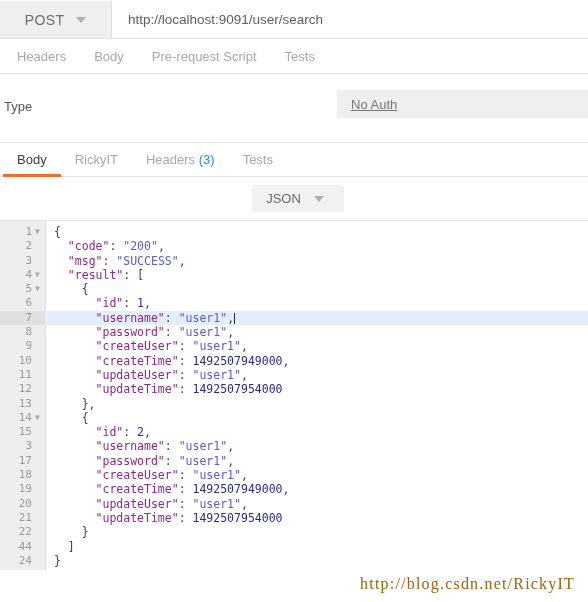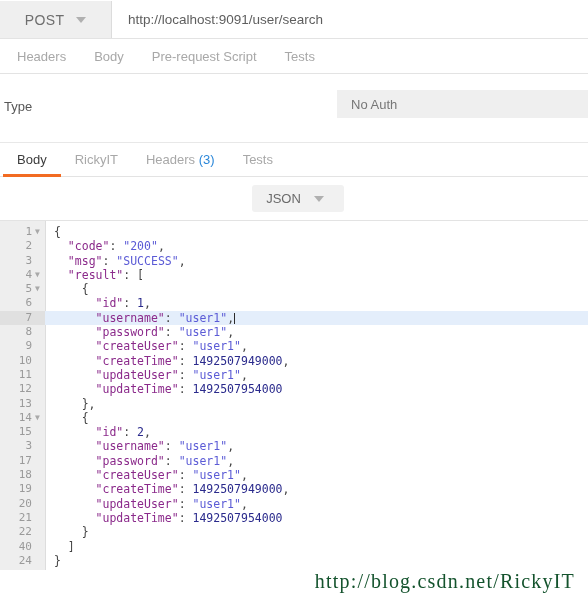--- a/index.html
+++ b/index.html
@@ -113,20 +113,21 @@
     top: 16px;
     height: 28px;
     background: #efefef;
     display: flex;
     align-items: center;
     padding-left: 14px;
     box-sizing: border-box;
     cursor: pointer;
     font-size: 13px;
     color: #777777;
+    text-decoration: underline;
   }
 
   
   .resp-tabs {
     display: flex;
     align-items: flex-end;
     height: 33px;
     padding-left: 3px;
     border-bottom: 1px solid #e3e3e3;
     background: #ffffff;
@@ -254,23 +255,23 @@
     background: #2b2b2b;
     vertical-align: -2px;
   }
 
   
   .watermark {
     position: absolute;
     right: 13px;
     bottom: 9px;
     font-family: "Liberation Serif", serif;
-    font-size: 20px;
+    font-size: 16px;
     letter-spacing: 1.2px;
-    color: #14532d;
+    color: #a16207;
     pointer-events: none;
     user-select: none;
   }
 </style>
 </head>
 <body>
 
 <div class="req-bar">
   <div class="method-box">
     <span class="method-label">POST</span>
@@ -477,21 +478,21 @@
       </div>
       <div class="line">
         <span class="lno-wrap">
           <span class="lno">22</span>
           <span class="fold empty">▼</span>
         </span>
         <span class="code-text"><span class="p">    }</span></span>
       </div>
       <div class="line">
         <span class="lno-wrap">
-          <span class="lno">40</span>
+          <span class="lno">44</span>
           <span class="fold empty">▼</span>
         </span>
         <span class="code-text"><span class="p">  ]</span></span>
       </div>
       <div class="line">
         <span class="lno-wrap">
           <span class="lno">24</span>
           <span class="fold empty">▼</span>
         </span>
         <span class="code-text"><span class="p">}</span></span>

